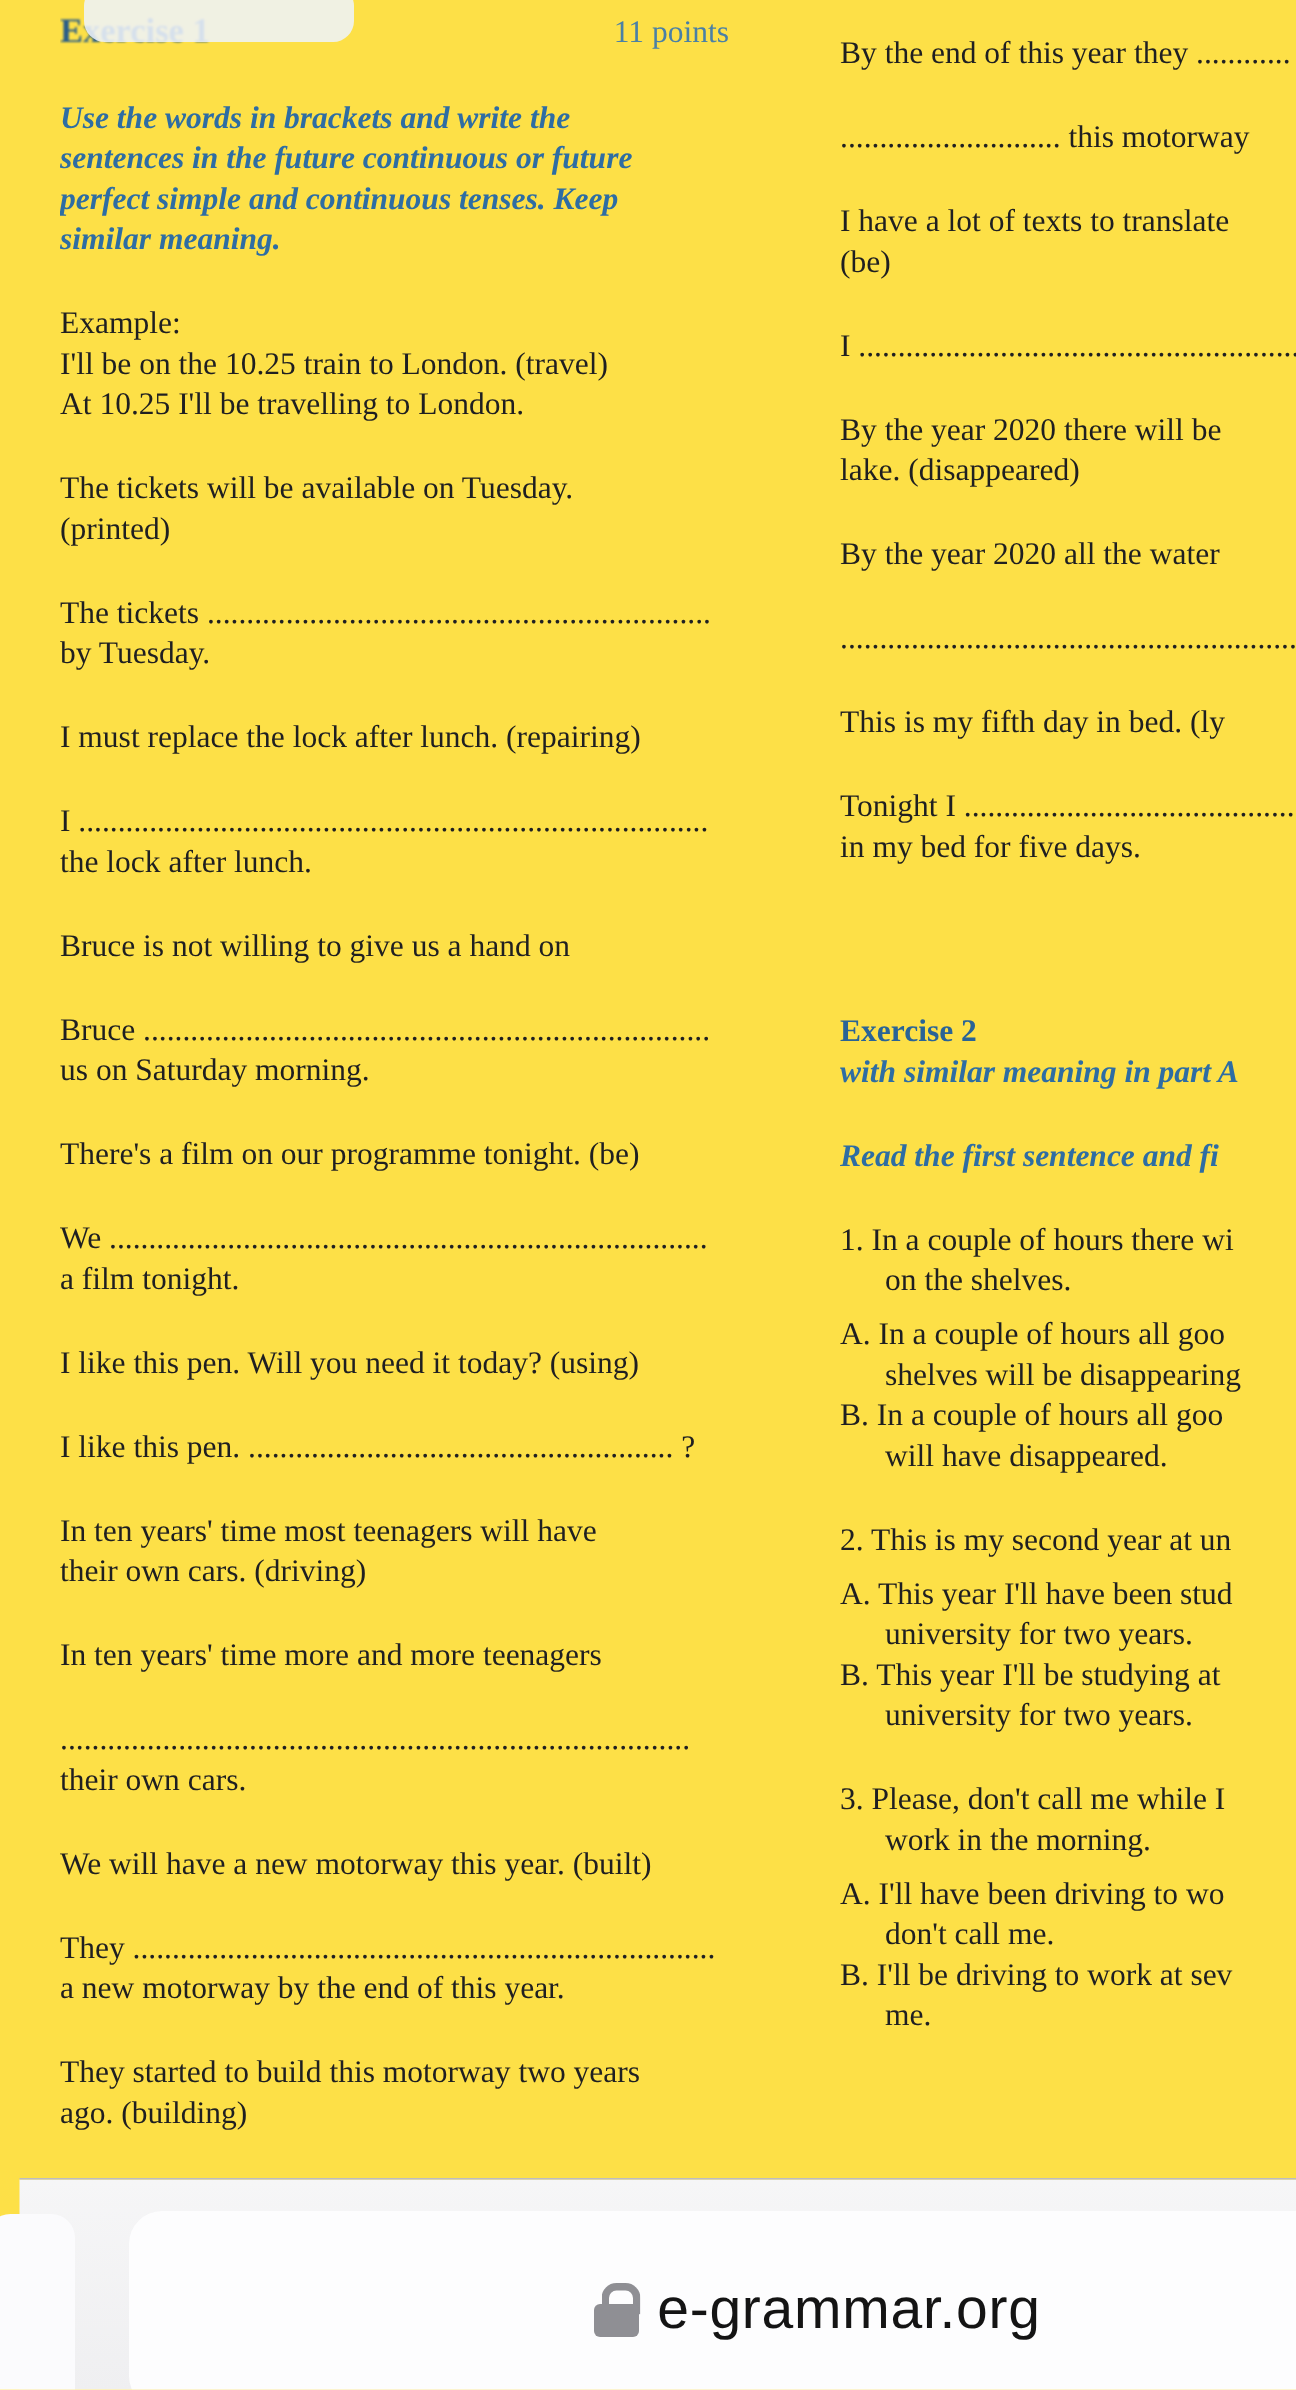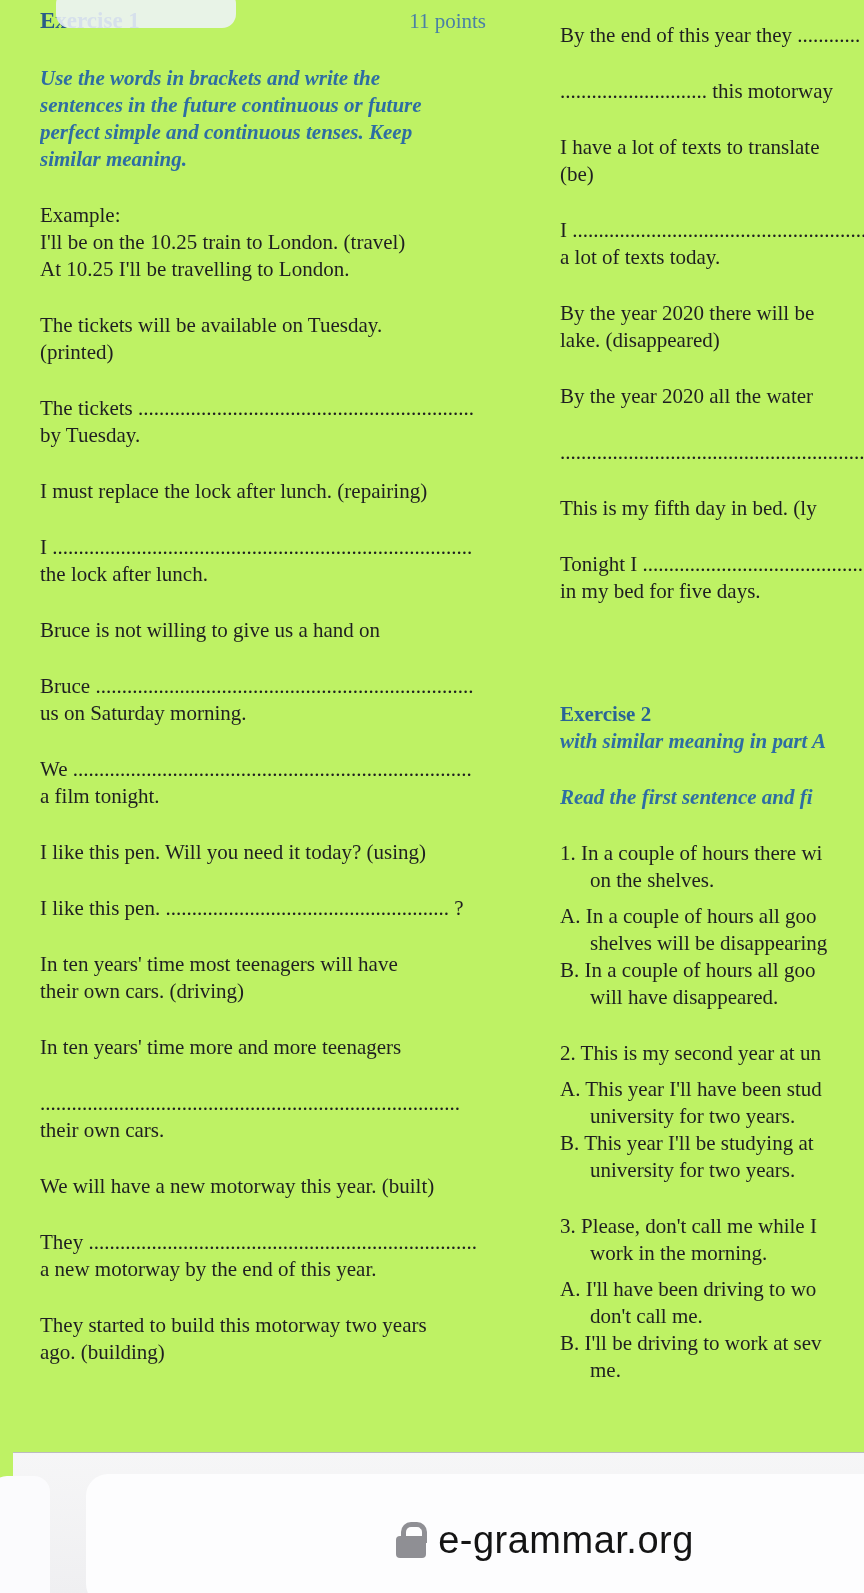--- a/index.html
+++ b/index.html
@@ -1,18 +1,18 @@
 <!DOCTYPE html>
 <html><head>
 <meta charset="utf-8">
 <style>
   html,body{margin:0;padding:0;background:#fff;}
   #screen{
     position:relative;width:864px;height:1593px;overflow:hidden;
-    background:#bef264;font-family:"Liberation Serif","DejaVu Serif",serif;
+    background:#fde047;font-family:"Liberation Serif","DejaVu Serif",serif;
     color:#1f1f21;
   }
   
   .col{position:absolute;top:6px;}
   .col .line{
     white-space:nowrap;height:27px;line-height:27px;font-size:21px;
     overflow:hidden;
   }
   #col-left{left:40px;width:446px;overflow:hidden;}
   #col-right{left:560px;width:304px;overflow:hidden;top:22px;}
@@ -90,20 +90,21 @@
         <div class="line g-para">The tickets will be available on Tuesday.</div>
         <div class="line">(printed)</div>
         <div class="line g-para">The tickets ................................................................</div>
         <div class="line">by Tuesday.</div>
         <div class="line g-para">I must replace the lock after lunch. (repairing)</div>
         <div class="line g-para">I ................................................................................</div>
         <div class="line">the lock after lunch.</div>
         <div class="line g-para">Bruce is not willing to give us a hand on</div>
         <div class="line g-para">Bruce ........................................................................</div>
         <div class="line">us on Saturday morning.</div>
+        <div class="line g-para">There's a film on our programme tonight. (be)</div>
         <div class="line g-para">We ............................................................................</div>
         <div class="line">a film tonight.</div>
         <div class="line g-para">I like this pen. Will you need it today? (using)</div>
         <div class="line g-para">I like this pen. ...................................................... ?</div>
         <div class="line g-para">In ten years' time most teenagers will have</div>
         <div class="line">their own cars. (driving)</div>
         <div class="line g-para">In ten years' time more and more teenagers</div>
         <div class="line g-para">................................................................................</div>
         <div class="line">their own cars.</div>
         <div class="line g-para">We will have a new motorway this year. (built)</div>
@@ -114,21 +115,20 @@
       </div>
   </div>
 
   <div class="col" id="col-right">
     <div>
         <div class="line">By the end of this year they ............</div>
         <div class="line g-para">............................ this motorway</div>
         <div class="line g-para">I have a lot of texts to translate</div>
         <div class="line">(be)</div>
         <div class="line g-para">I ................................................................................</div>
-        <div class="line">a lot of texts today.</div>
         <div class="line g-para">By the year 2020 there will be</div>
         <div class="line">lake. (disappeared)</div>
         <div class="line g-para">By the year 2020 all the water</div>
         <div class="line g-para">............................................................</div>
         <div class="line g-para">This is my fifth day in bed. (ly</div>
         <div class="line g-para">Tonight I ....................................................</div>
         <div class="line">in my bed for five days.</div>
         <div class="line s-head g-large">Exercise 2</div>
         <div class="line s-instr">with similar meaning in part A</div>
         <div class="line s-instr g-para">Read the first sentence and fi</div>

